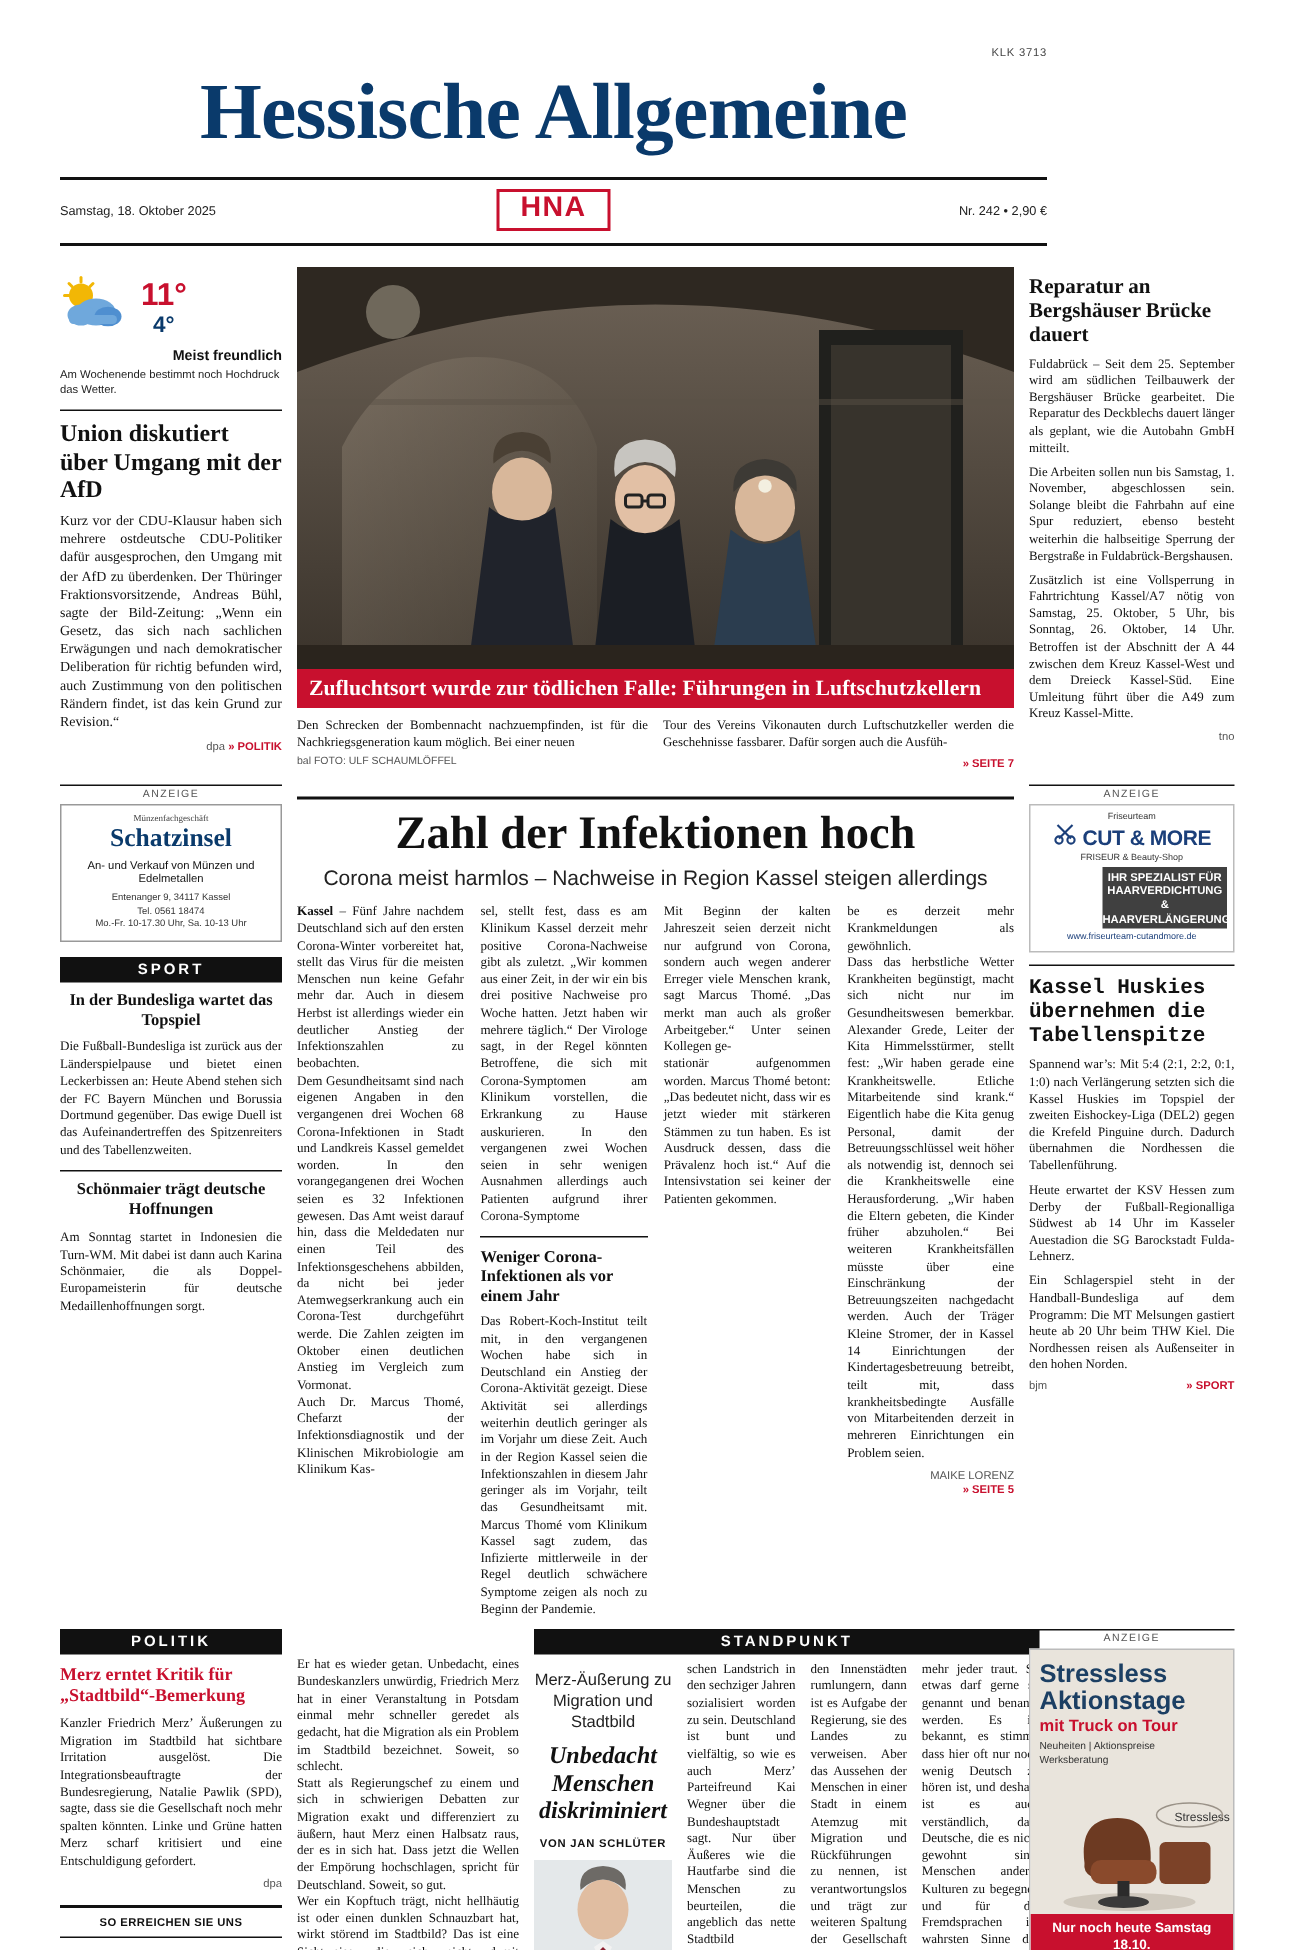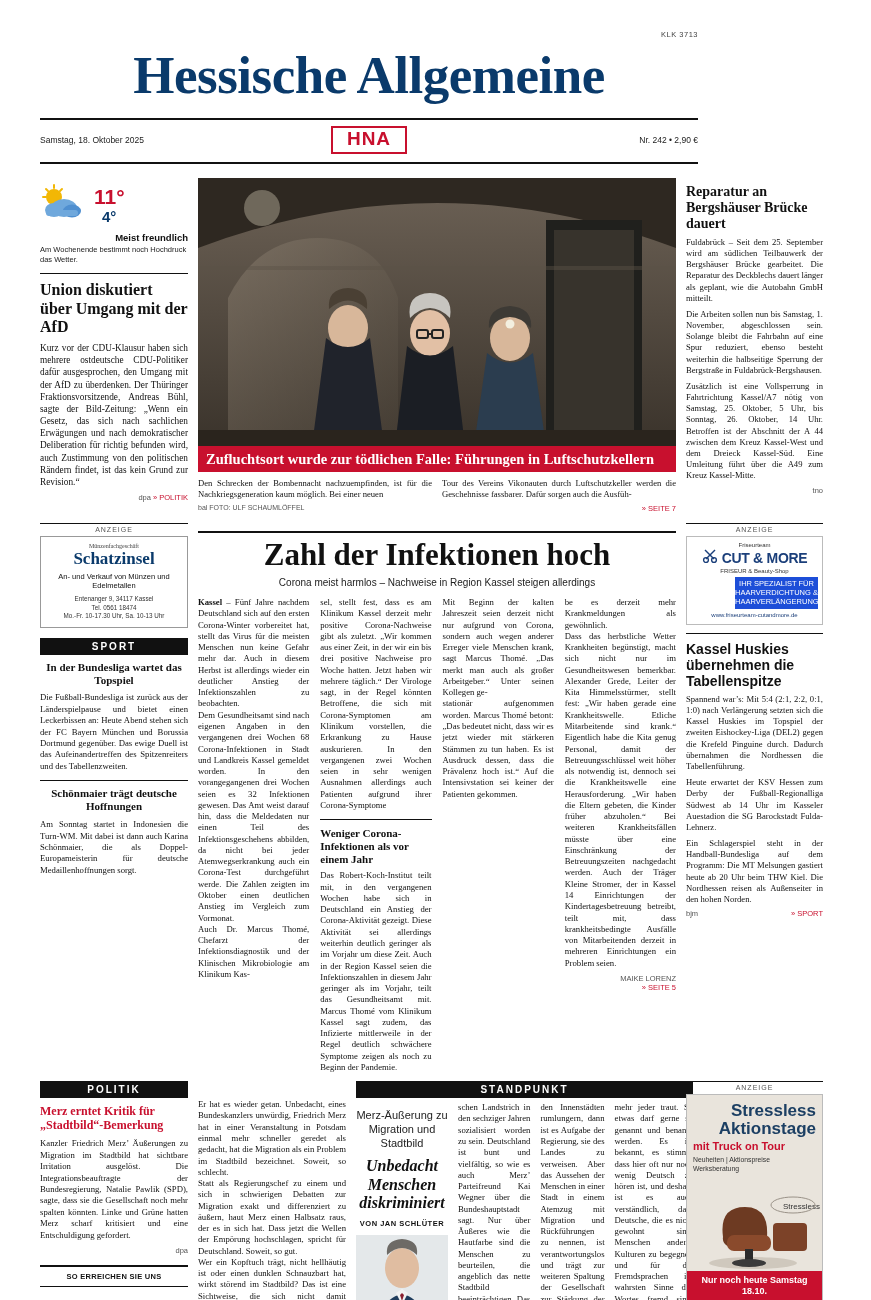--- a/index.html
+++ b/index.html
@@ -146,21 +146,21 @@
   }
   .kicker-line {
     margin-top: 5px;
     font-family: "Liberation Sans", sans-serif;
     font-size: 7.5px;
     color: #555;
     text-align: right;
   }
   .redlink {
     color: #c8102e;
-    font-weight: normal;
+    font-weight: bold;
     font-family: "Liberation Sans", sans-serif;
     font-size: 7.5px;
   }
 
   
   .photo {
     width: 100%;
     height: 268px;
     position: relative;
     overflow: hidden;
@@ -276,21 +276,21 @@
   .main-head {
     font-family: "Liberation Serif", serif;
     font-weight: bold;
     font-size: 31px;
     text-align: center;
     line-height: 1.05;
     margin-top: 6px;
   }
   .main-sub {
     font-family: "Liberation Sans", sans-serif;
-    font-size: 10px;
+    font-size: 14px;
     text-align: center;
     margin-top: 6px;
     color: #222;
   }
   .three-col {
     display: flex;
     gap: 11px;
     margin-top: 9px;
   }
   .three-col > div { flex: 1; }
@@ -389,21 +389,20 @@
     overflow: hidden;
     background: #fff;
   }
   .ad2-top { background: #e9e4dc; padding: 7px 6px 5px 6px; }
   .ad2-h1 {
     font-family: "Liberation Sans", sans-serif;
     font-weight: bold;
     font-size: 17px;
     color: #1c3f63;
     line-height: 1.05;
-    text-align: right;
   }
   .ad2-h2 {
     font-family: "Liberation Sans", sans-serif;
     font-weight: bold;
     font-size: 11px;
     color: #c8102e;
     margin-top: 2px;
   }
   .ad2-h3 { font-family: "Liberation Sans", sans-serif; font-size: 6.8px; margin-top: 4px; color: #333; line-height:1.3;}
   .ad2-chair { height: 92px; position: relative; background: #e9e4dc; overflow: hidden;}
@@ -420,25 +419,25 @@
     padding: 5px 4px 6px 4px;
   }
   .cut-h {
     font-family: "Liberation Sans", sans-serif;
     font-weight: bold;
     font-size: 14px;
     color: #1b3f7a;
     letter-spacing: -.3px;
   }
   .cut-sub { font-family: "Liberation Sans", sans-serif; font-size: 6px; color:#333; }
-  .cut-band { background: #1d4ed8; color:#fff; font-family:"Liberation Sans",sans-serif; font-weight:normal; font-size:7.5px; padding:2px 0; margin-top:3px; line-height:1.25;margin-left:44px;}
+  .cut-band { background: #404040; color:#fff; font-family:"Liberation Sans",sans-serif; font-weight:bold; font-size:7.5px; padding:2px 0; margin-top:3px; line-height:1.25;margin-left:44px;}
   .cut-url { font-family: "Liberation Sans", sans-serif; font-size: 6px; color: #1b3f7a; margin-top: 3px; }
 
   .more-head {
-    font-family: Liberation Sans, sans-serif;
+    font-family: Liberation Mono, monospace;
     font-weight: bold;
     font-size: 14px;
     line-height: 1.15;
     margin-top: 7px;
   }
   .byline-right {
     font-family: "Liberation Sans", sans-serif;
     font-size: 7.5px;
     color: #555;
     display: flex;

